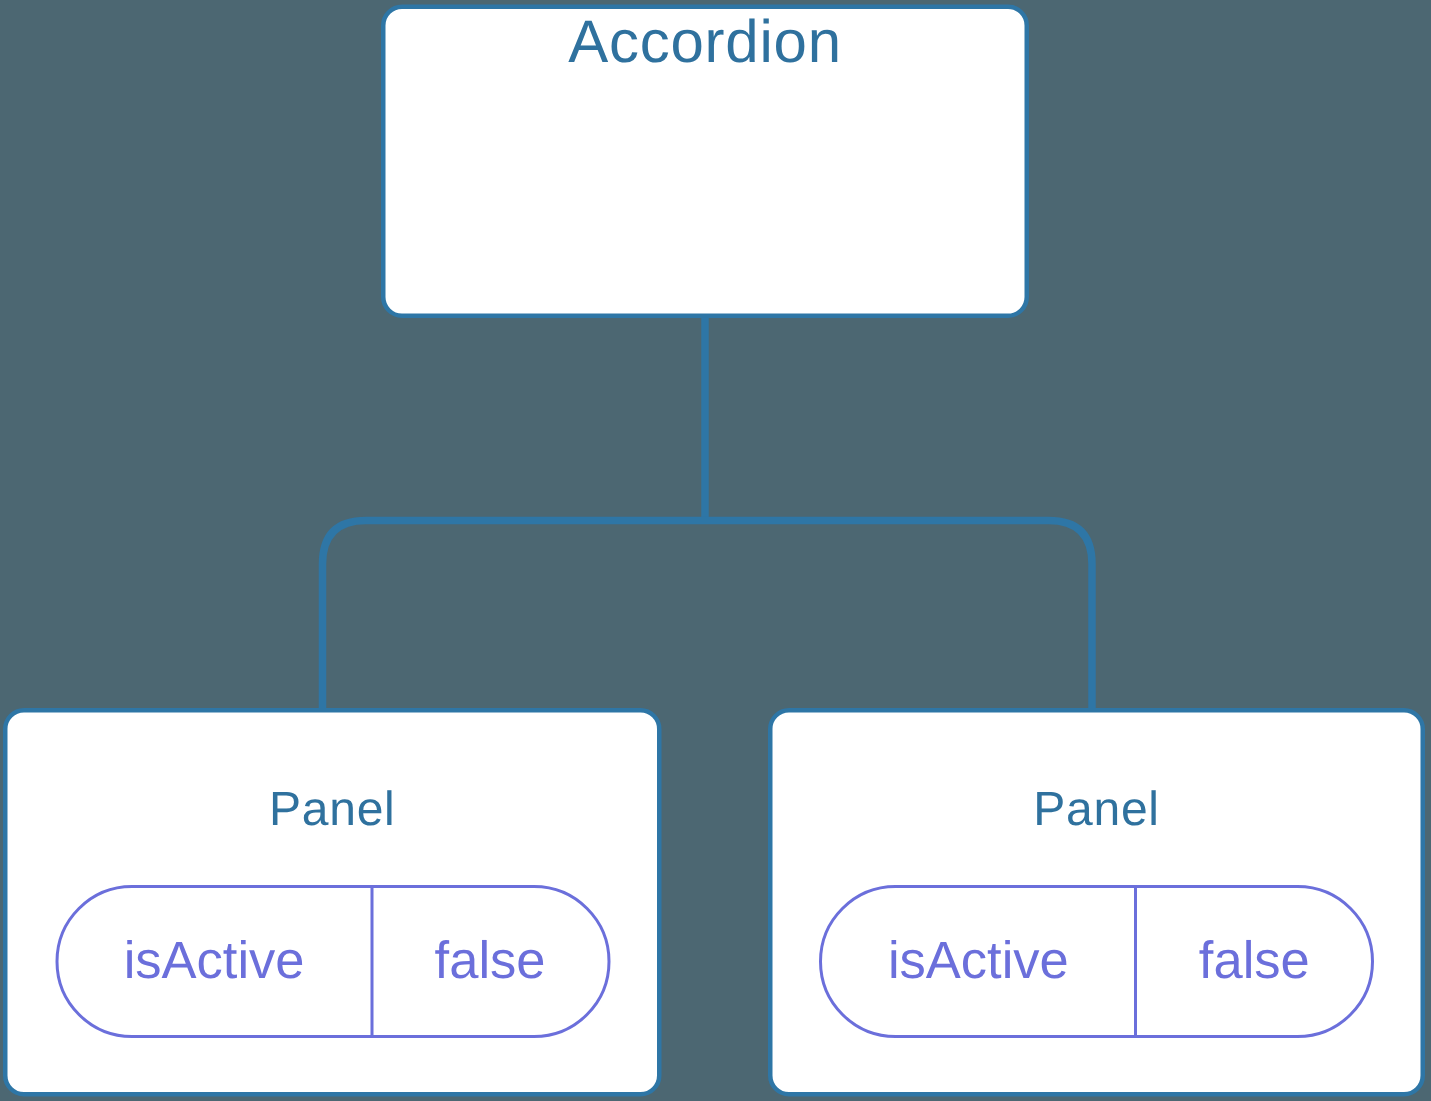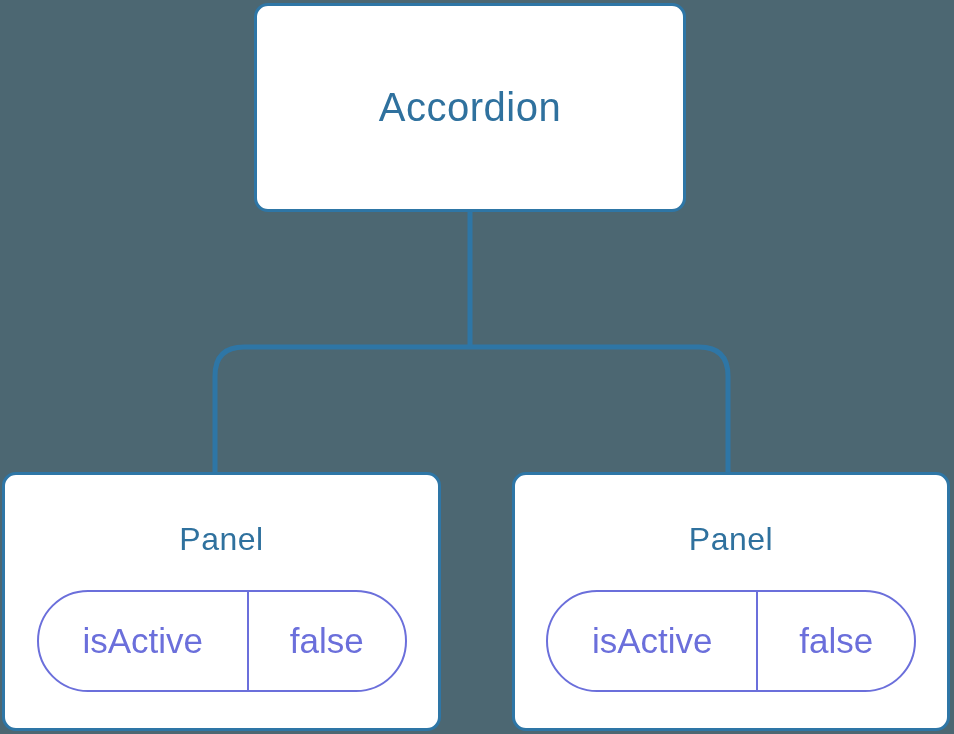--- a/index.html
+++ b/index.html
@@ -35,21 +35,21 @@
   .node {
     position: absolute;
     background: var(--node-bg);
     border: 3px solid var(--line);
     border-radius: 14px;
   }
   .node-root {
     left: 254px; top: 3px;
     width: 432px; height: 209px;
     display: flex;
-    align-items: center;
+    align-items: flex-start;
     justify-content: center;
   }
   .node-title {
     color: var(--heading);
     font-size: 40px;
     font-weight: 500;
     letter-spacing: 0.5px;
     text-align: center;
   }
   .node-panel {

